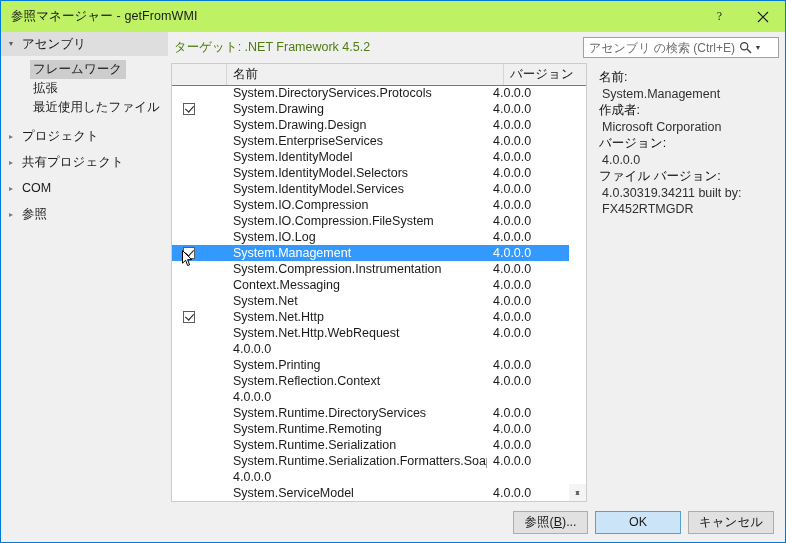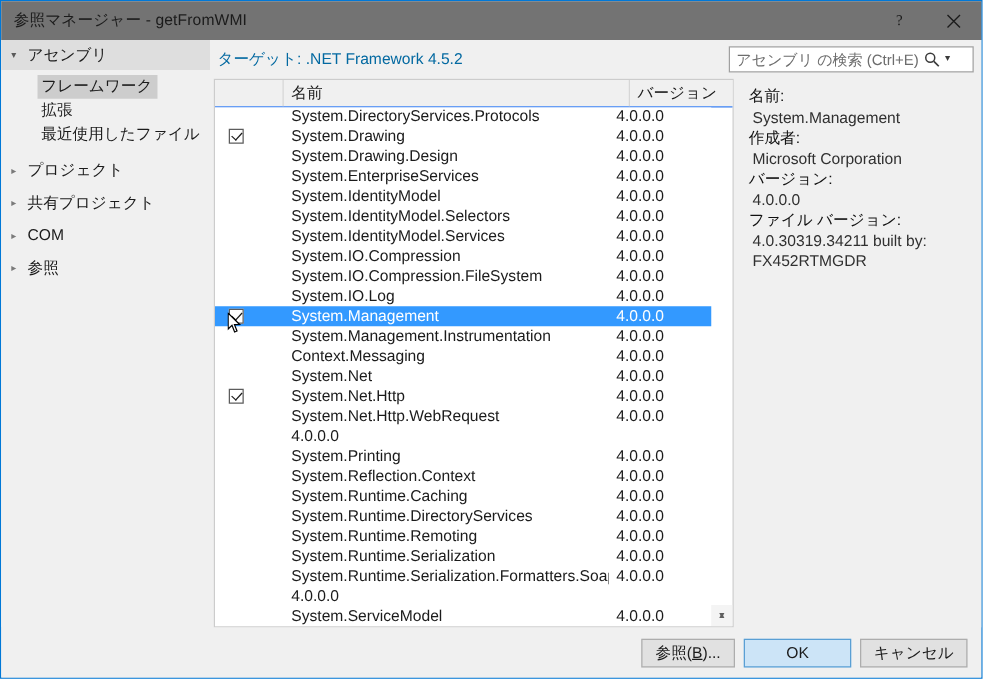--- a/index.html
+++ b/index.html
@@ -27,21 +27,21 @@
     border: 1px solid #0078d7;
     background: #f0f0f0;
     display: flex;
     flex-direction: column;
   }
 
   
   .titlebar {
     height: 31px;
     min-height: 31px;
-    background: #737373;
+    background: #bef264;
     display: flex;
     align-items: center;
     position: relative;
   }
   .title-text {
     padding-left: 10px;
     font-size: 12.5px;
     color: #1b1b1b;
     letter-spacing: 0.1px;
   }
@@ -139,21 +139,21 @@
   .main-top {
     height: 31px;
     min-height: 31px;
     display: flex;
     align-items: center;
     padding-left: 6px;
     padding-right: 6px;
   }
   .target-label {
     font-size: 12.5px;
-    color: #0369a1;
+    color: #4d7c0f;
     white-space: nowrap;
   }
   .search-wrap {
     margin-left: auto;
     width: 196px;
     height: 21px;
     box-sizing: border-box;
     background: #ffffff;
     border: 1px solid #a0a0a0;
     display: flex;
@@ -545,21 +545,21 @@
                   <div class="cell-check">
                     <span class="cb checked"></span>
                   </div>
                   <div class="cell-name">System.Management</div>
                   <div class="cell-version">4.0.0.0</div>
                 </div>
                 <div class="row">
                   <div class="cell-check">
                     <span class="cb hidden"></span>
                   </div>
-                  <div class="cell-name">System.Management.Instrumentation</div>
+                  <div class="cell-name">System.Compression.Instrumentation</div>
                   <div class="cell-version">4.0.0.0</div>
                 </div>
                 <div class="row">
                   <div class="cell-check">
                     <span class="cb hidden"></span>
                   </div>
                   <div class="cell-name">Context.Messaging</div>
                   <div class="cell-version">4.0.0.0</div>
                 </div>
                 <div class="row">
@@ -600,21 +600,20 @@
                   <div class="cell-check">
                     <span class="cb hidden"></span>
                   </div>
                   <div class="cell-name">System.Reflection.Context</div>
                   <div class="cell-version">4.0.0.0</div>
                 </div>
                 <div class="row">
                   <div class="cell-check">
                     <span class="cb hidden"></span>
                   </div>
-                  <div class="cell-name">System.Runtime.Caching</div>
                   <div class="cell-version">4.0.0.0</div>
                 </div>
                 <div class="row">
                   <div class="cell-check">
                     <span class="cb hidden"></span>
                   </div>
                   <div class="cell-name">System.Runtime.DirectoryServices</div>
                   <div class="cell-version">4.0.0.0</div>
                 </div>
                 <div class="row">

